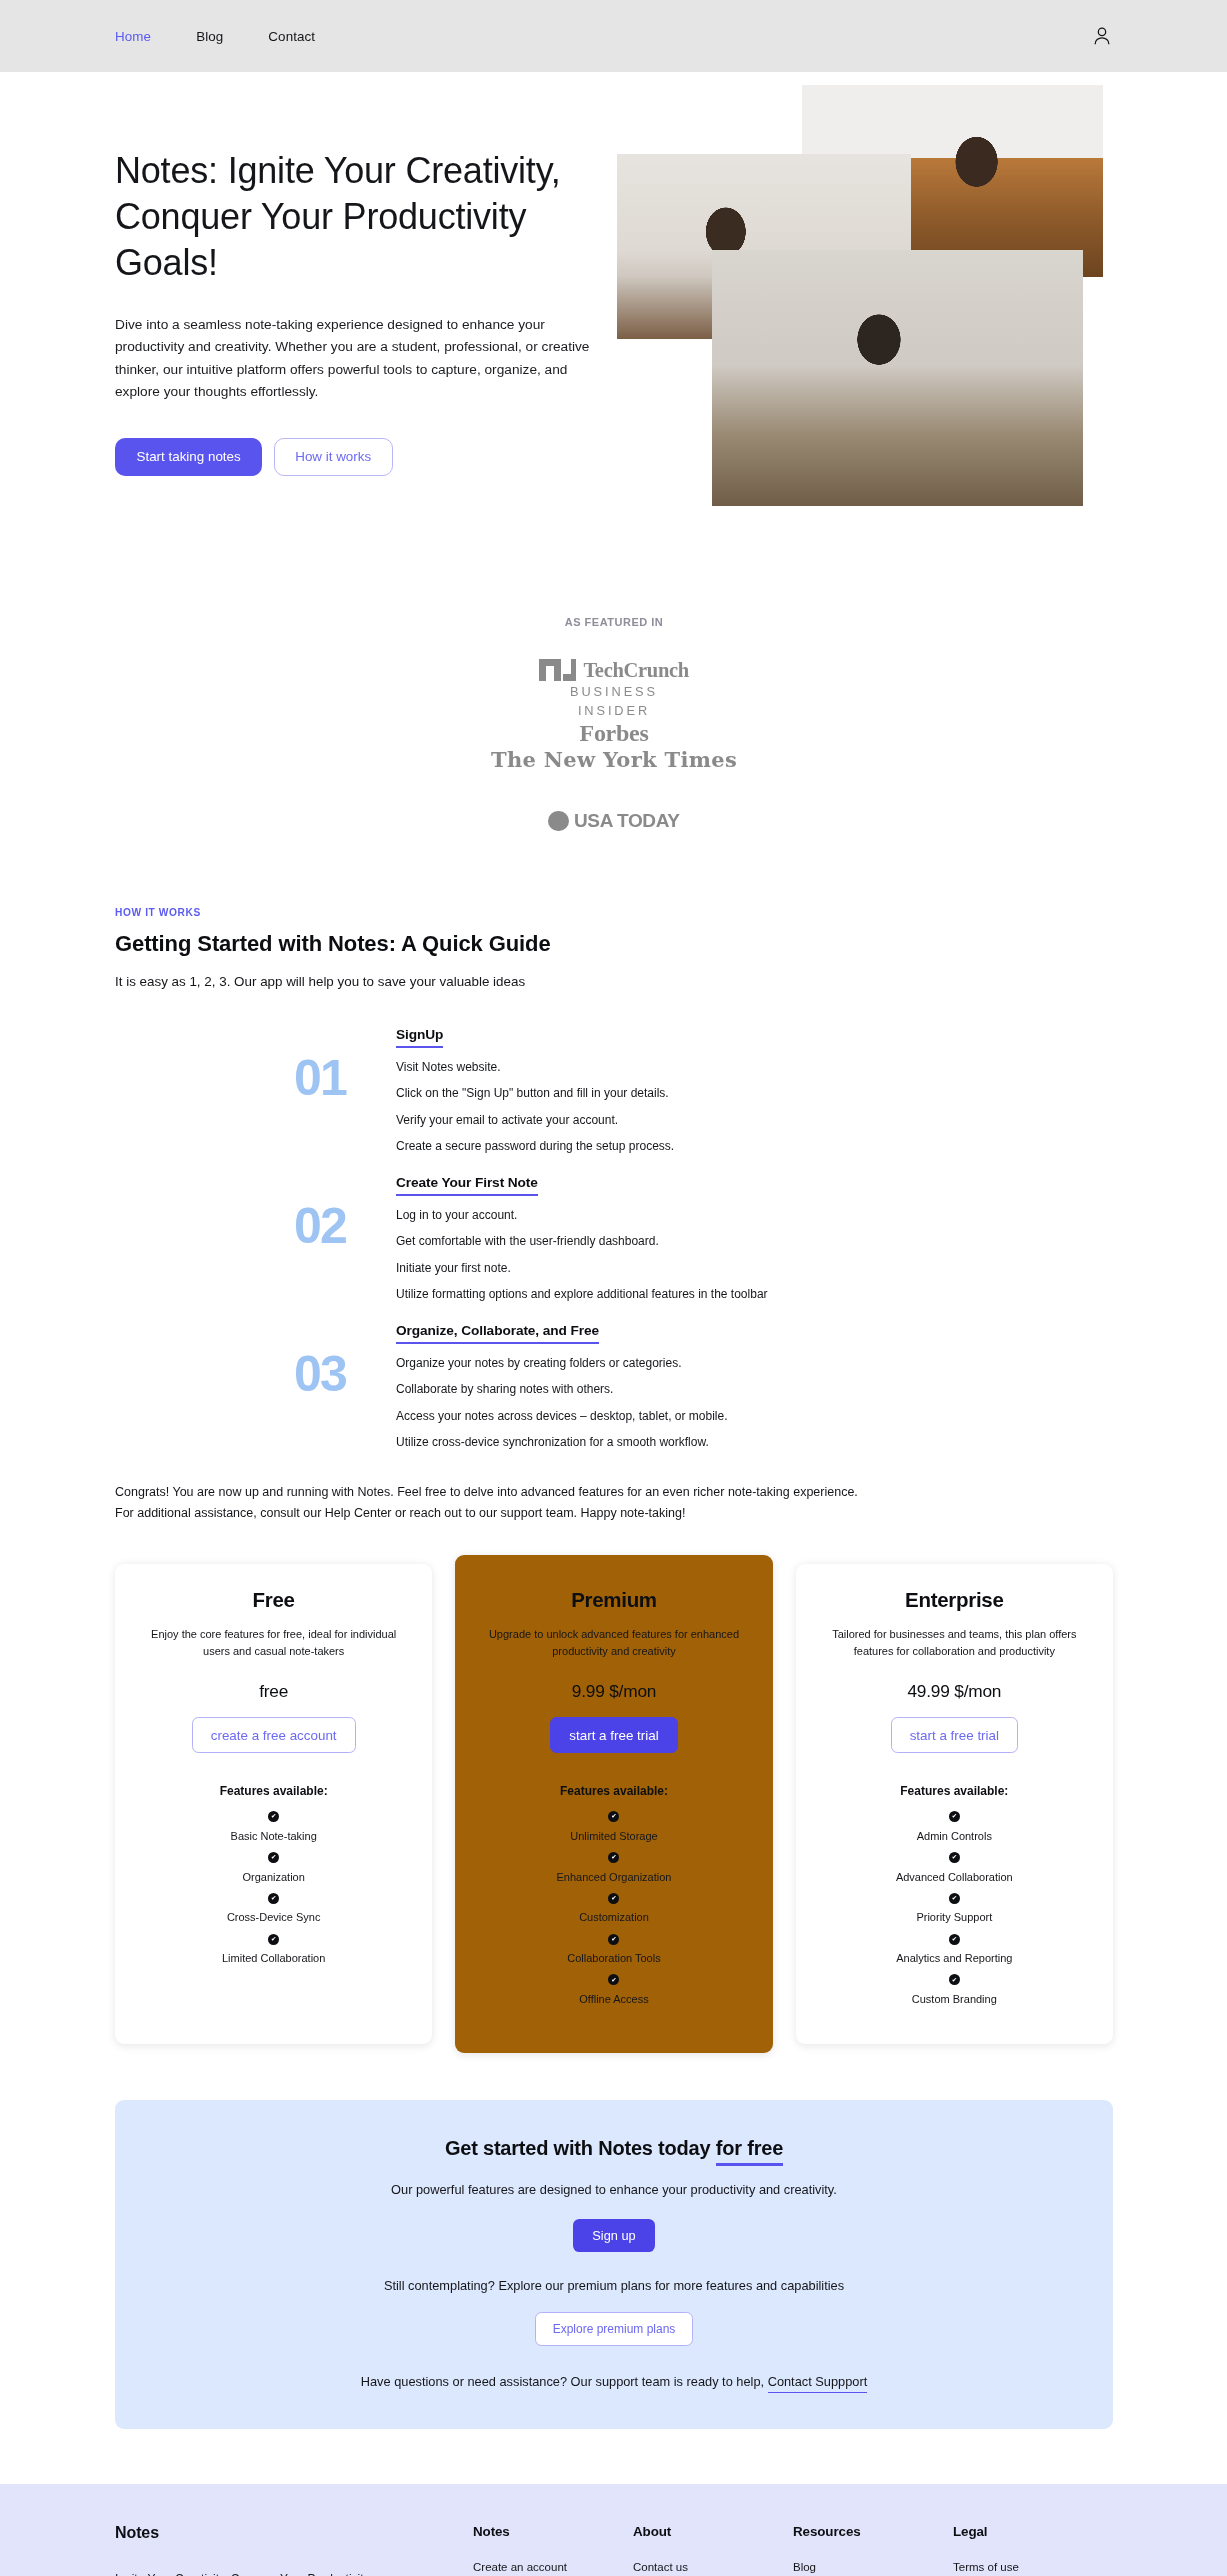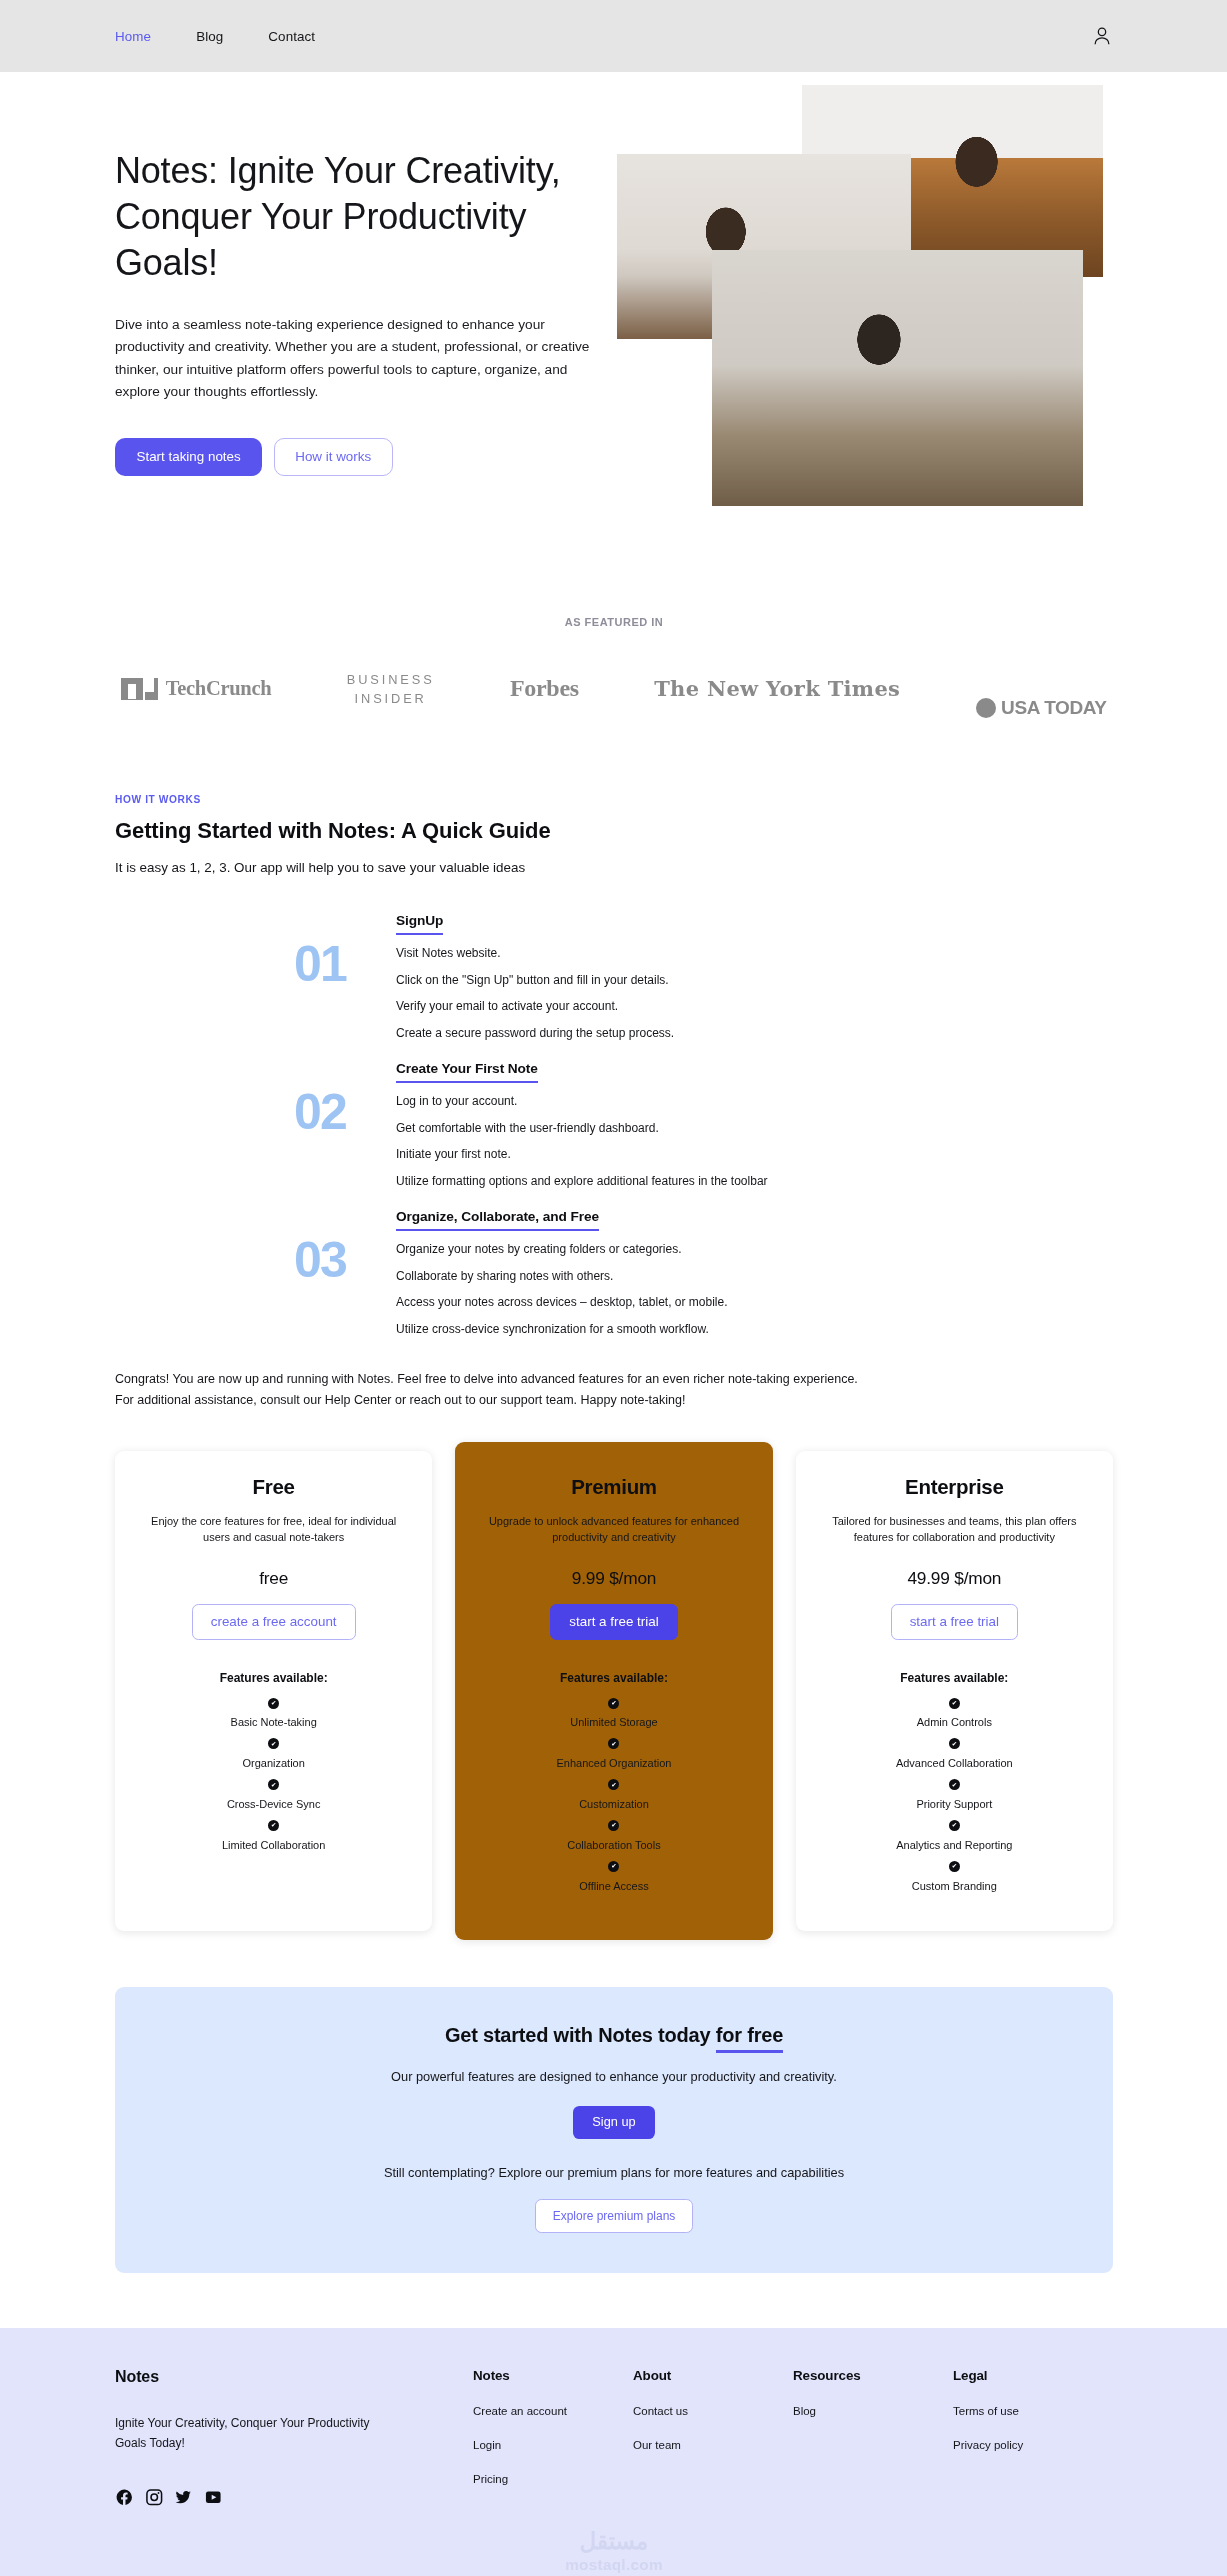--- a/index.html
+++ b/index.html
@@ -102,20 +102,21 @@
     letter-spacing: 0.5px;
     color: #8e8e9a;
   }
   .logos {
     margin-top: 31px;
     display: flex;
     align-items: center;
     justify-content: space-between;
     padding: 0 6.4px;
     color: #8a8a8a;
+    flex-direction: column;
   }
   .logo { display: flex; align-items: center; gap: 7.7px; color: #8a8a8a; }
   .logo-tc-mark { display: flex; align-items: flex-start; gap: 1.9px; }
   .tc-t { width: 22px; height: 22px; background: #8a8a8a; position: relative; }
   .tc-t::after { content: ""; position: absolute; left: 7px; top: 6.4px; width: 7.7px; height: 15.3px; background: #fff; }
   .tc-c { width: 12.8px; height: 22px; background: #8a8a8a; position: relative; }
   .tc-c::after { content: ""; position: absolute; left: 0; top: 0; width: 8.3px; height: 14.7px; background: #fff; }
   .logo-tc-text { font-size: 20.5px; font-weight: 700; font-family: "Liberation Serif", serif; letter-spacing: -0.3px; }
   .logo-bi { font-size: 12.8px; font-weight: 400; letter-spacing: 2.9px; line-height: 1.5; text-align: center; }
   .logo-forbes { font-family: "Liberation Serif", serif; font-size: 24px; font-weight: 700; letter-spacing: -0.3px; }
@@ -490,20 +491,23 @@
   </section>
 
   <section class="cta">
     <div class="cta-title">
       <span>Get started with Notes today </span><u>for free</u>
     </div>
     <div class="cta-sub">Our powerful features are designed to enhance your productivity and creativity.</div>
     <button class="cta-btn">Sign up</button>
     <div class="cta-sub2">Still contemplating? Explore our premium plans for more features and capabilities</div>
     <button class="cta-btn2">Explore premium plans</button>
+    <div class="cta-sub3">
+      <span>Have questions or need assistance? Our support team is ready to help, </span><a>Contact Suppport</a>
+    </div>
   </section>
 
   <footer class="footer">
     <div class="footer-inner">
       <div class="footer-brand">
         <div class="footer-logo">Notes</div>
         <div class="footer-tag">Ignite Your Creativity, Conquer Your Productivity Goals Today!</div>
         <div class="socials">
           <span class="social">
             <svg viewBox="0 0 24 24" width="18.5" height="18.5" fill="currentColor">

